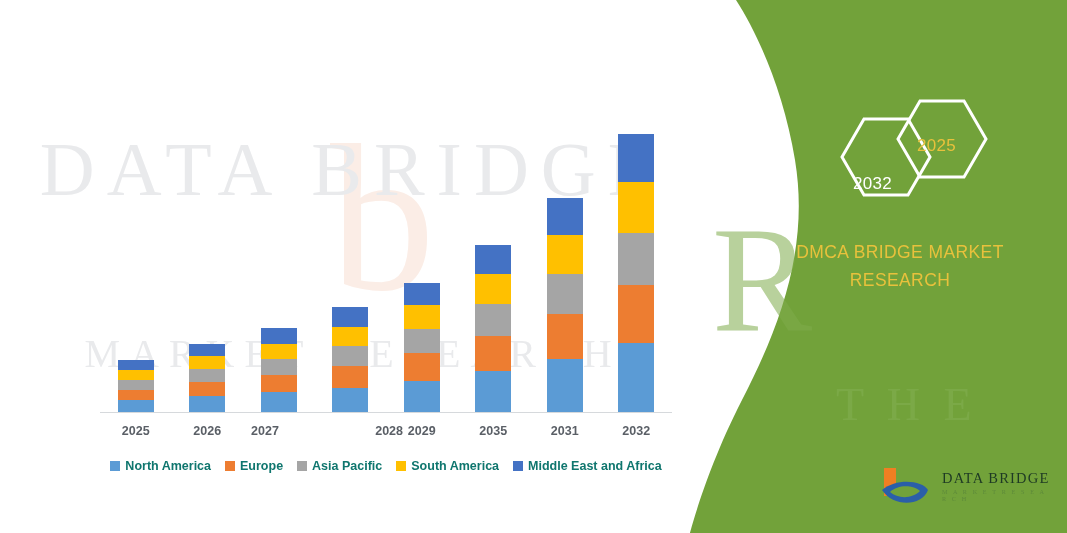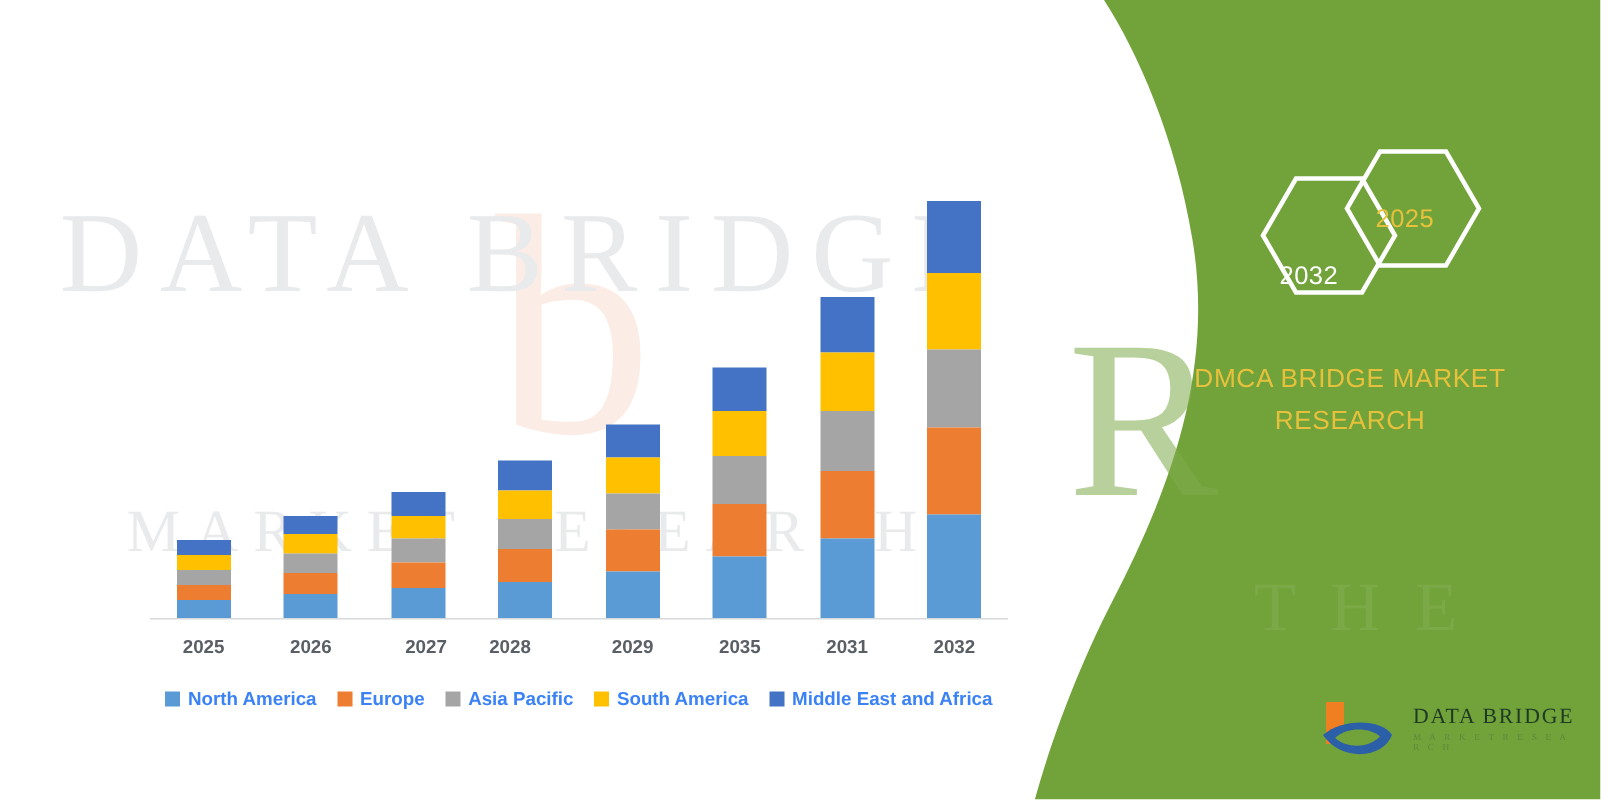--- a/index.html
+++ b/index.html
@@ -43,21 +43,21 @@
   .seg{width:100%;display:block;}
 
   .xlabels{position:absolute;left:100px;top:424px;width:572px;height:22px;}
   .xlab{position:absolute;width:72px;text-align:center;color:#5A5F66;
       font-size:12.5px;font-weight:bold;}
 
   .legend{position:absolute;left:100px;top:456px;width:572px;height:20px;
       display:flex;align-items:center;justify-content:center;gap:14px;}
   .lg-item{display:flex;align-items:center;gap:5px;}
   .lg-swatch{width:10px;height:10px;display:block;}
-  .lg-text{color:#3b82f6;font-size:12.5px;font-weight:bold;white-space:nowrap;}
+  .lg-text{color:#0f766e;font-size:12.5px;font-weight:bold;white-space:nowrap;}
 
   .footer{position:absolute;left:0;top:508px;width:706px;height:18px;}
   .ft-left{position:absolute;left:86px;top:0;color:#6B7076;font-size:8.2px;
       font-family:"Liberation Serif", serif;}
   .ft-right{position:absolute;left:426px;top:0;color:#6B7076;font-size:8.2px;
       font-family:"Liberation Serif", serif;}
 
   
   .logo{position:absolute;left:878px;top:466px;width:175px;height:46px;}
   .logo-text{position:absolute;left:64px;top:4px;color:#1E3A24;font-size:14.5px;
@@ -159,22 +159,22 @@
         <span class="seg" style="background: rgb(68, 114, 196); height: 47.9648px;"></span>
         <span class="seg" style="background: rgb(255, 192, 0); height: 50.9014px;"></span>
         <span class="seg" style="background: rgb(165, 165, 165); height: 51.8803px;"></span>
         <span class="seg" style="background: rgb(237, 125, 49); height: 58.7324px;"></span>
         <span class="seg" style="background: rgb(91, 155, 213); height: 68.5211px;"></span>
       </div>
     </div>
   <div class="xlabels" id="xlabels">
       <span class="xlab" style="left: -0.25px;">2025</span>
       <span class="xlab" style="left: 71.25px;">2026</span>
-      <span class="xlab" style="left: 148px;">2027</span>
-      <span class="xlab" style="left: 204px;">2028</span>
+      <span class="xlab" style="left: 129px;">2027</span>
+      <span class="xlab" style="left: 231px; text-align: right;">2028</span>
       <span class="xlab" style="left: 285.75px;">2029</span>
       <span class="xlab" style="left: 357.25px;">2035</span>
       <span class="xlab" style="left: 428.75px;">2031</span>
       <span class="xlab" style="left: 500.25px;">2032</span>
     </div>
   <div class="legend" id="legend">
       <span class="lg-item">
         <span class="lg-swatch" style="background: rgb(91, 155, 213);"></span>
         <span class="lg-text">North America</span>
       </span>

